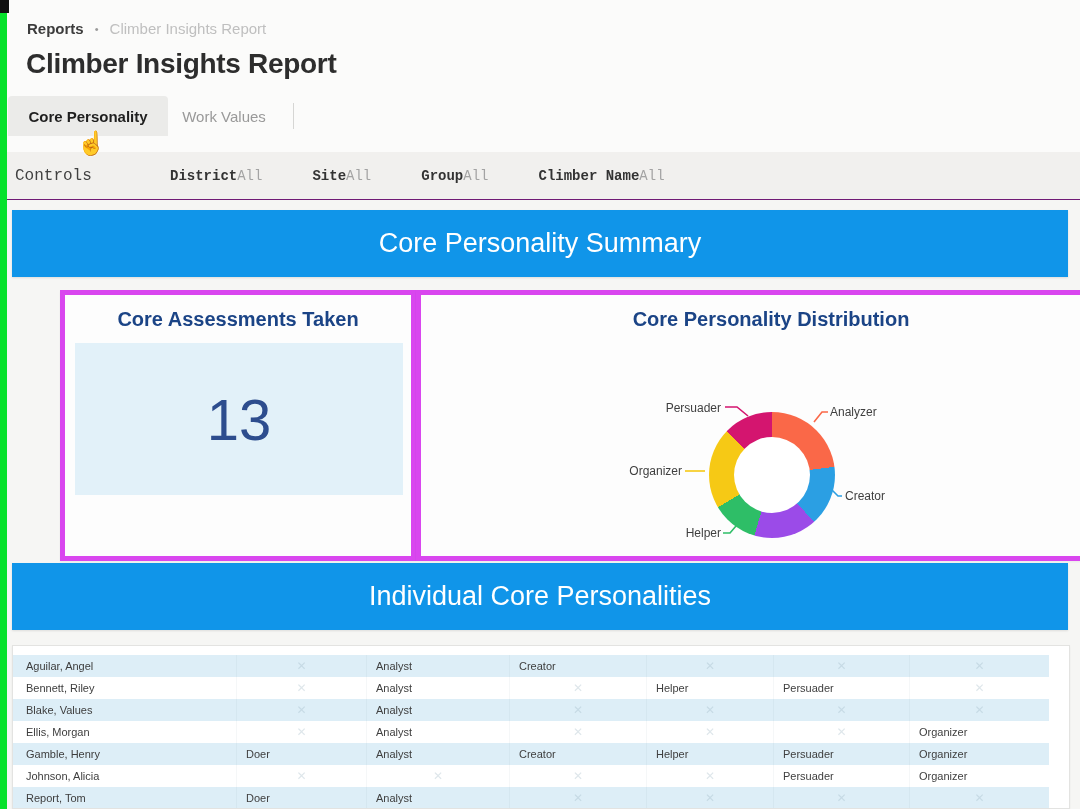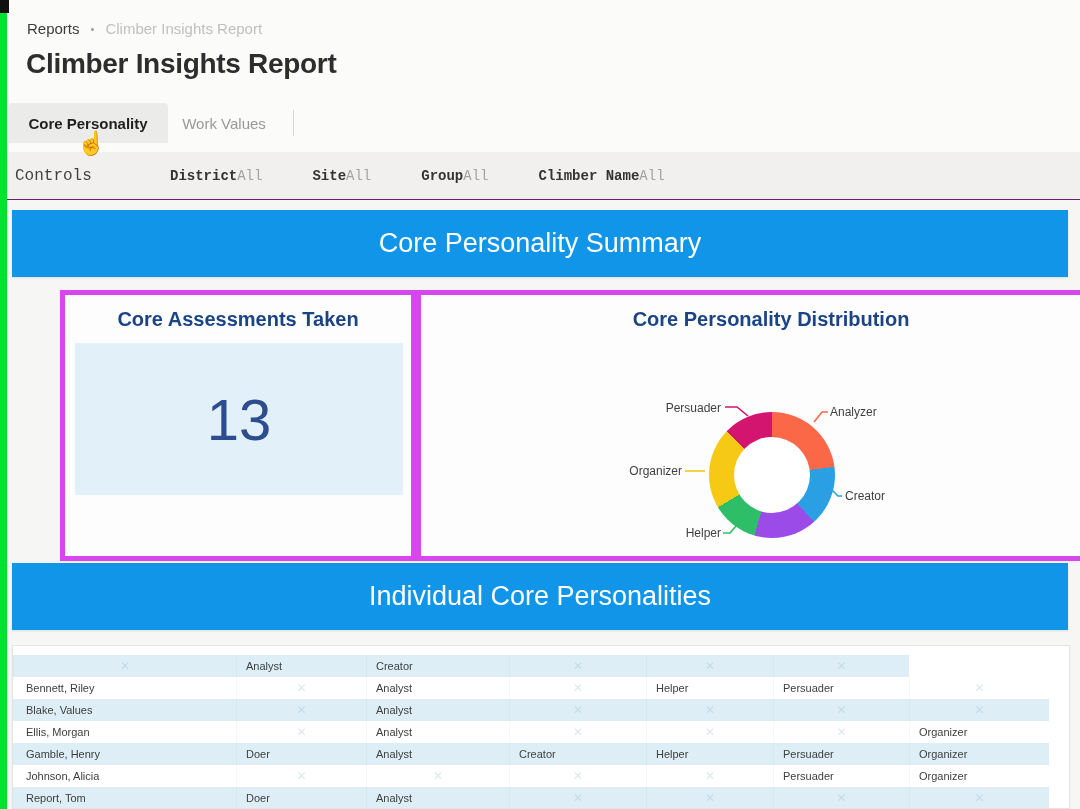--- a/index.html
+++ b/index.html
@@ -10,25 +10,25 @@
   }
   .screen{position:relative;width:1080px;height:809px;overflow:hidden;}
 
   
   .edge-left{position:absolute;left:0;top:0;width:7px;height:809px;background:#06e22b;z-index:50;}
   .corner-dot{position:absolute;left:0;top:0;width:9px;height:13px;background:#101010;z-index:51;}
 
   .header-bg{position:absolute;left:0;top:0;width:1080px;height:152px;background:#fbfbfa;}
 
   .breadcrumb{position:absolute;left:27px;top:20px;font-size:15px;color:#bfbfbf;display:flex;gap:11px;align-items:center;}
-  .breadcrumb .root{color:#3c3c3c;font-weight:400;}
+  .breadcrumb .root{color:#3c3c3c;font-weight:700;}
   .breadcrumb .sep{color:#9a9a9a;font-size:11px;}
   .page-title{position:absolute;left:26px;top:48px;font-size:28px;font-weight:700;color:#2d2d2d;letter-spacing:-0.3px;}
 
-  .tabbar{position:absolute;left:0;top:103px;width:980px;height:40px;}
+  .tabbar{position:absolute;left:0;top:96px;width:980px;height:40px;}
   .tab{position:absolute;top:0;height:40px;display:flex;align-items:center;justify-content:center;font-size:15px;cursor:pointer;}
   .tab.active{left:8px;width:160px;background:#ebebe9;border-radius:4px 4px 0 0;color:#1f1f1f;font-weight:700;}
   .tab.inactive{left:168px;width:112px;background:transparent;color:#999;}
   .tab-divider{position:absolute;left:293px;top:7px;width:1px;height:26px;background:#d6d6d4;}
   .cursor-hand{position:absolute;left:77px;top:130px;font-size:23px;color:#2b2b2b;z-index:40;text-shadow:0 0 2px #fff;}
 
   .controls{position:absolute;left:0;top:152px;width:1080px;height:47px;background:#f1f0ee;border-bottom:1px solid #701a75;display:flex;align-items:center;font-family:Liberation Mono, monospace;}
   .controls-title{margin-left:15px;width:105px;font-size:16px;color:#414141;}
   .filter{display:flex;align-items:baseline;margin-left:50px;cursor:pointer;}
   .filter .fname{font-size:14px;font-weight:700;color:#333;}
@@ -135,20 +135,21 @@
     <div class="callout r" style="right:439px;top:169px;">Organizer</div>
     <div class="callout" style="left:424px;top:194px;">Creator</div>
     <div class="callout r" style="right:400px;top:231px;">Helper</div>
   </div>
 
   <div class="banner two">Individual Core Personalities</div>
 
   <div class="tablewrap">
     <div id="table-rows">
         <div class="trow stripe">
+          <div class="cell name">Aguilar, Angel</div>
           <div class="cell">
             <span class="x-mark">✕</span>
           </div>
           <div class="cell">Analyst</div>
           <div class="cell">Creator</div>
           <div class="cell">
             <span class="x-mark">✕</span>
           </div>
           <div class="cell">
             <span class="x-mark">✕</span>

